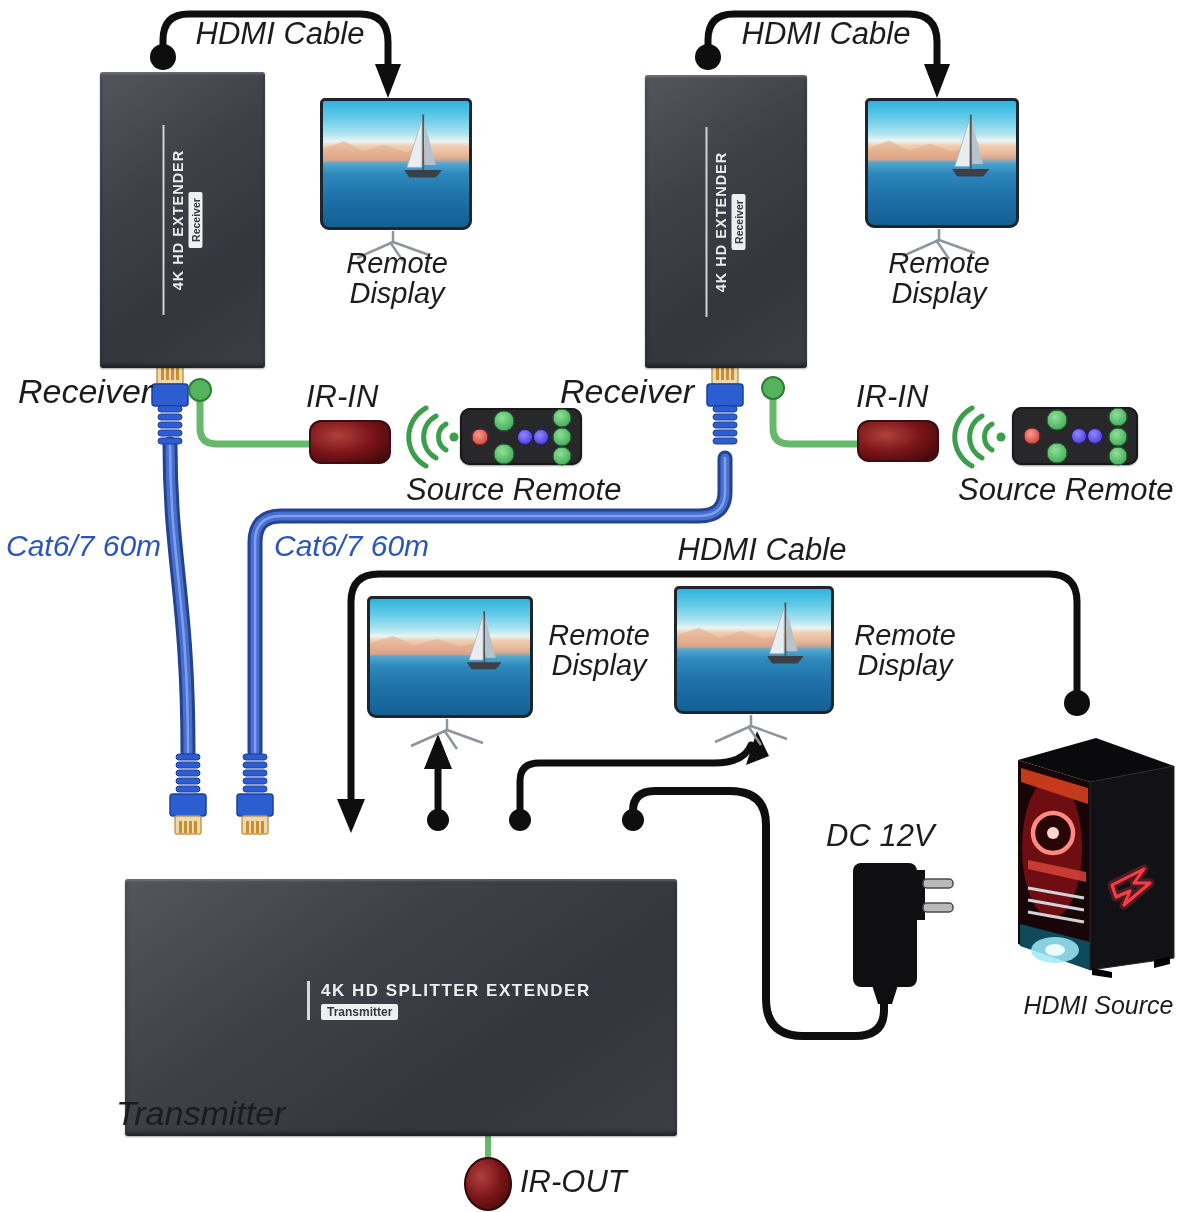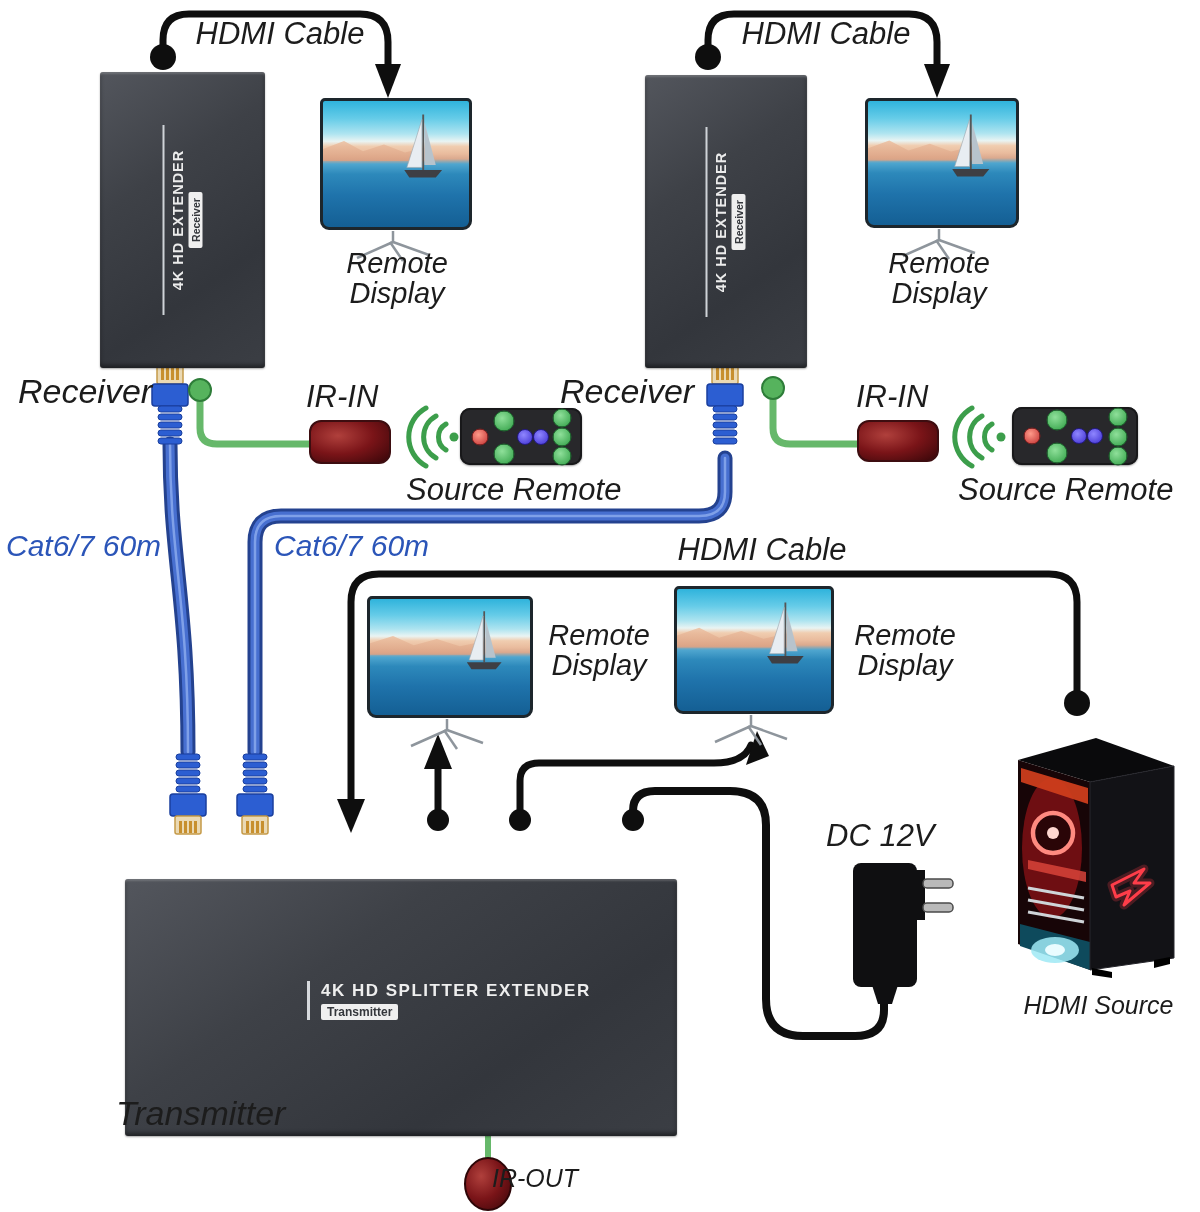--- a/index.html
+++ b/index.html
@@ -377,15 +377,15 @@
   </div>
   <div class="lbl center" style="left:840px;top:620px;width:130px;font-size:29px;">
     <span>Remote</span><br>
     <span>Display</span>
   </div>
 
   <div class="lbl" style="left:826px;top:818px;font-size:31px;">DC 12V</div>
   <div class="lbl center" style="left:996px;top:992px;width:205px;font-size:25px;">HDMI Source</div>
 
   <div class="lbl" style="left:116px;top:1094px;font-size:34px;">Transmitter</div>
-  <div class="lbl" style="left:492px;top:1164px;font-size:25px;">IR-OUT</div>
+  <div class="lbl" style="left:520px;top:1164px;font-size:31px;">IR-OUT</div>
 
 </div>
 
 </body></html>

